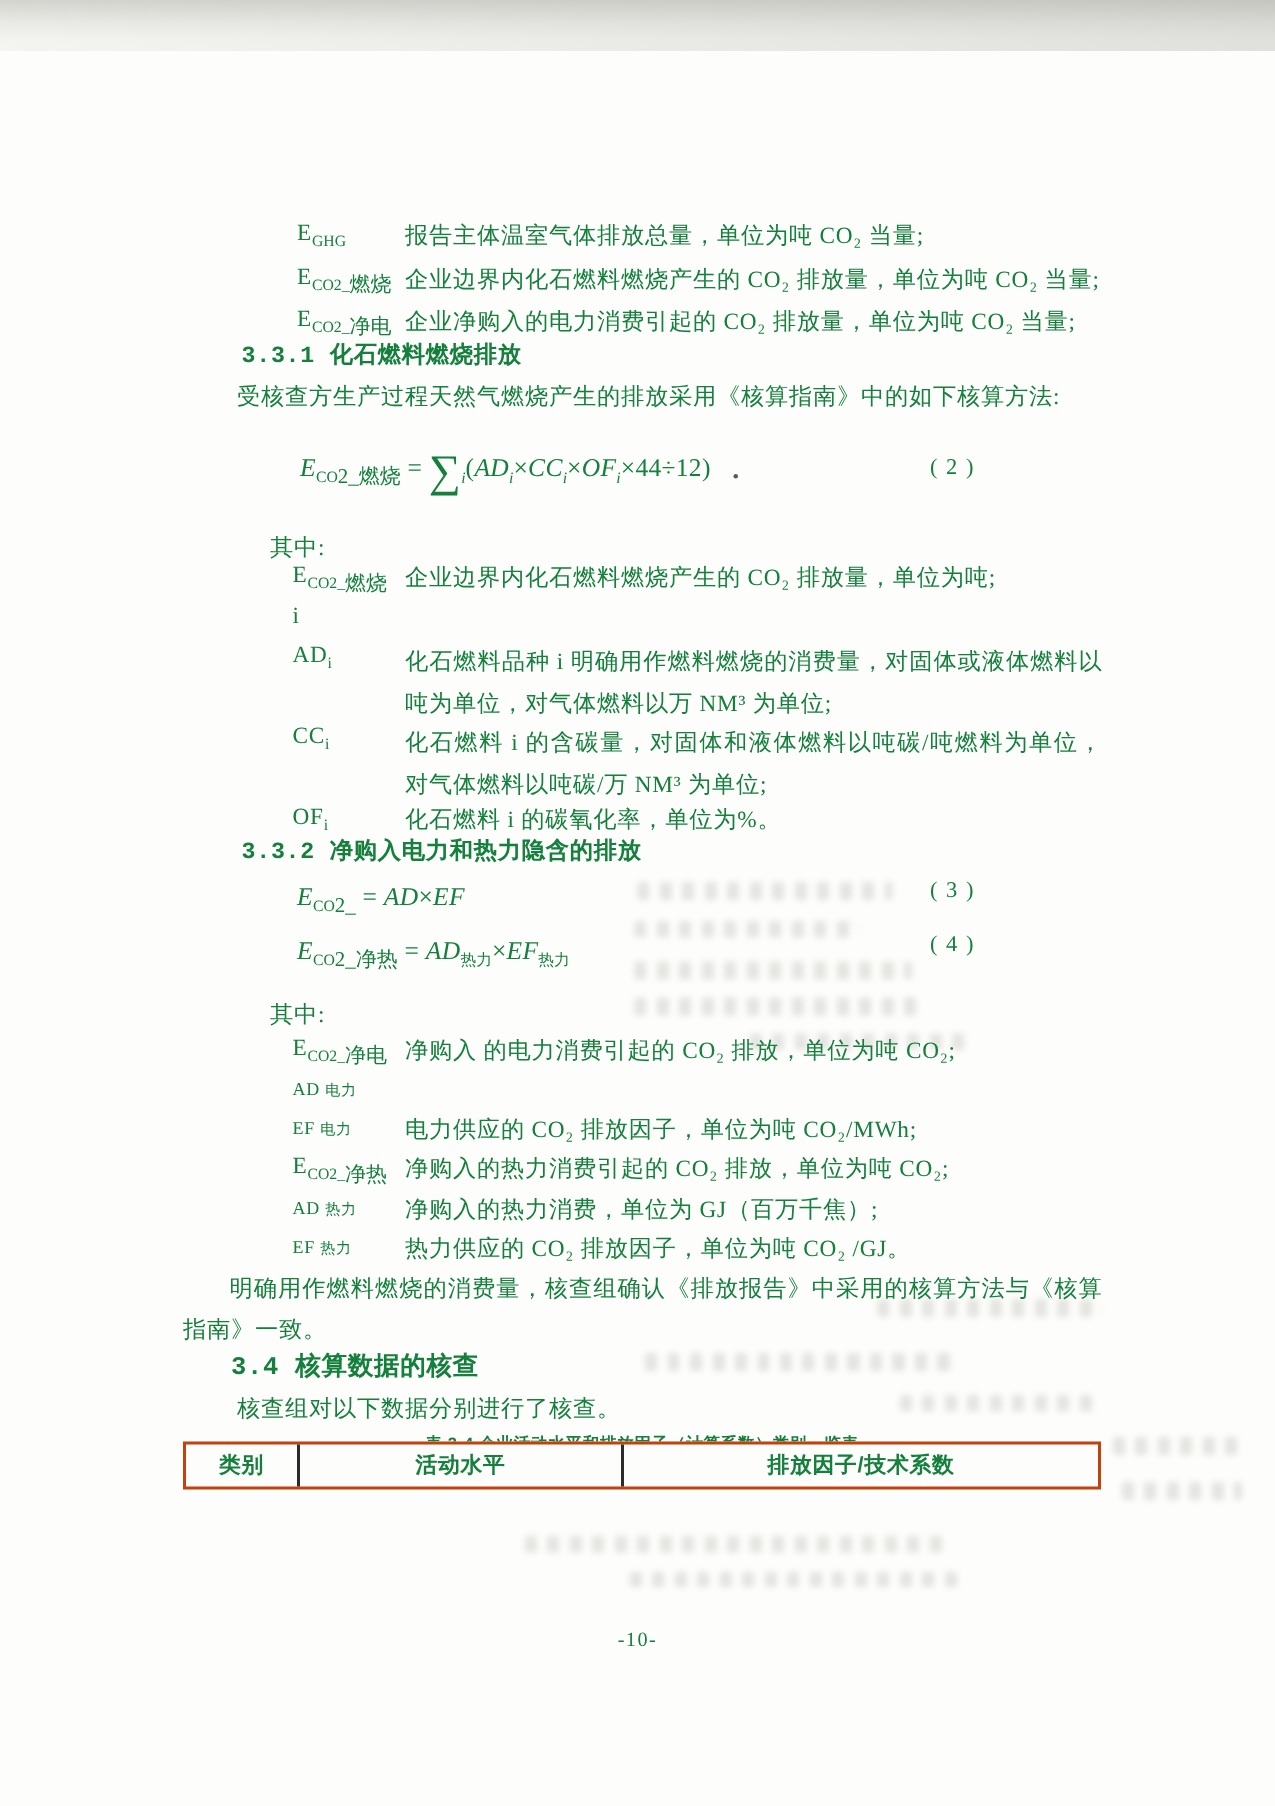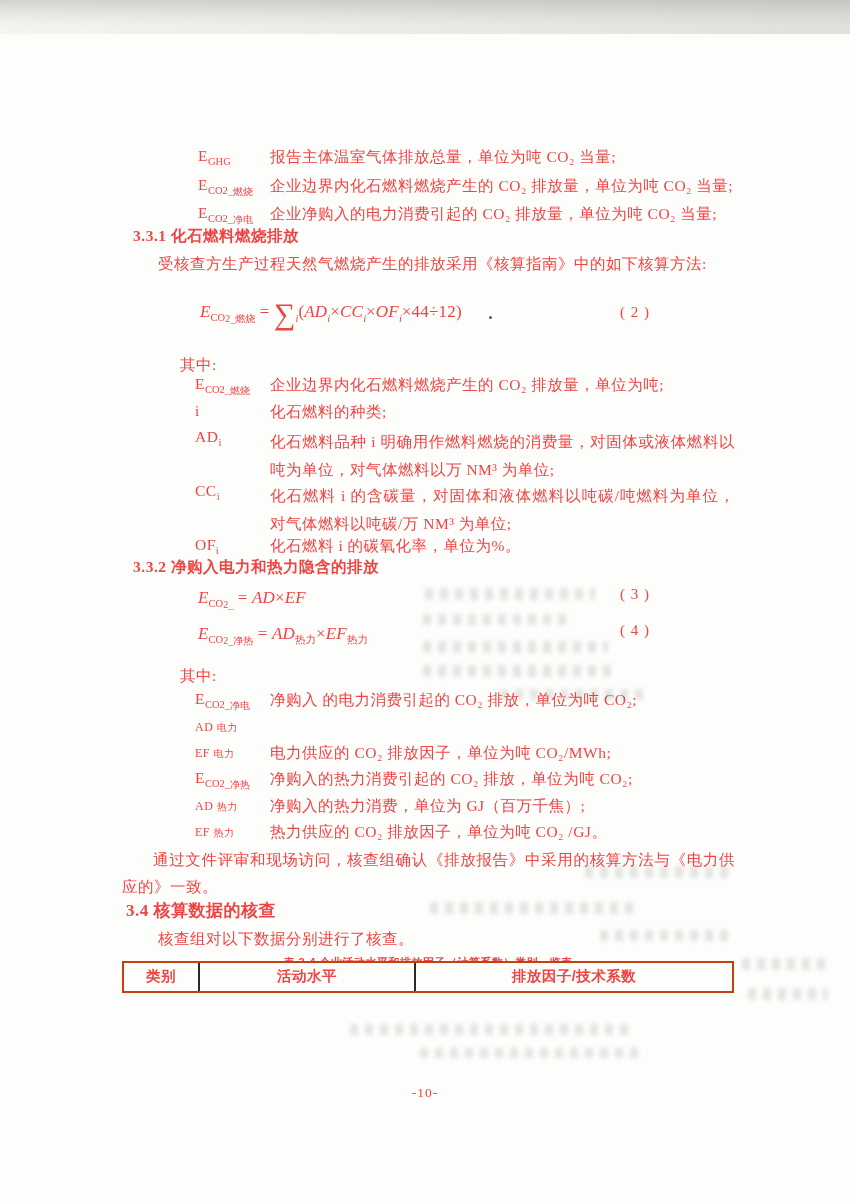--- a/index.html
+++ b/index.html
@@ -1,47 +1,47 @@
 <!DOCTYPE html>
 <html><head>
 <meta charset="utf-8">
 <style>
   html,body { margin:0; padding:0; background:#ffffff; }
   .sheet {
     position:relative; width:850px; height:1204px;
     background:#fdfdfb; overflow:hidden;
     font-family:"Liberation Serif","DejaVu Serif",serif;
-    color:#ef4444; font-size:15.5px; letter-spacing:0.5px;
+    color:#15803d; font-size:15.5px; letter-spacing:0.5px;
   }
   .scan-band {
     position:absolute; top:0; left:0; width:100%; height:34px;
     background:
       linear-gradient(90deg, rgba(170,170,162,0.10), rgba(150,150,143,0.28)),
       linear-gradient(180deg, rgba(165,165,157,0.42) 0%, rgba(195,195,188,0.22) 45%, rgba(235,235,230,0.10) 75%, rgba(255,255,255,0) 100%);
   }
   .abs { position:absolute; }
   .defrow { position:absolute; display:flex; align-items:flex-start; }
   .defrow .term { flex:none; }
   .defrow .desc { flex:1; text-align:justify; }
   .rows-top { left:198px; width:540px; }
   .rows-top .term { width:72px; }
   .rows-mid { left:195px; width:540px; }
   .rows-mid .term { width:75px; }
   .desc-wrap { line-height:28px; }
   .heading {
-    font-family:Liberation Serif, serif;
-    font-weight:700; font-size:15.5px; letter-spacing:0.5px;
+    font-family:Liberation Mono, monospace;
+    font-weight:700; font-size:15.5px; letter-spacing:0.5px;margin-left:28px;
   }
   .heading-lg { font-size:17px;text-align:right; }
   .formula { font-size:17px; letter-spacing:0.2px; white-space:nowrap; }
   .seg-n  { font-style:normal; }
   .seg-v  { font-style:italic; }
   .seg-sub  { font-size:10.5px; vertical-align:-4px; letter-spacing:0; }
   .seg-subi { font-size:10.5px; font-style:italic; vertical-align:-5px; letter-spacing:0; }
-  .seg-ss  { font-size:10px; vertical-align:-5px; letter-spacing:0; }
+  .seg-ss  { font-size:14px; vertical-align:-5px; letter-spacing:0; }
   .seg-sum { font-size:30px; vertical-align:-7px; font-style:normal; line-height:0; }
   .seg-sm   { font-size:12px; }
   .seg-smss { font-size:10px; }
   .formula-number { font-size:15px; letter-spacing:1px; white-space:nowrap; }
   .para {
     left:122px; width:613px; line-height:27px;
     text-indent:31px; text-align:justify;
   }
   .table-title {
     left:122px; width:612px; text-align:center;
@@ -100,21 +100,20 @@
   <div class="ink-dot" style="left:489px; top:316px"></div>
 
   <div class="abs" style="left:180px; top:355px">其中:</div>
 
   <div class="defrow rows-mid" style="top:375px">
     <span class="term"><span class="seg-n">E</span><span class="seg-sub">CO2_</span><span class="seg-ss">燃烧</span></span>
     <span class="desc">企业边界内化石燃料燃烧产生的 CO₂ 排放量，单位为吨;</span>
   </div>
   <div class="defrow rows-mid" style="top:402px">
     <span class="term"><span class="seg-n">i</span></span>
-    <span class="desc">化石燃料的种类;</span>
   </div>
   <div class="defrow rows-mid" style="top:482px">
     <span class="term"><span class="seg-n">CC</span><span class="seg-sub">i</span></span>
     <span class="desc desc-wrap">化石燃料 i 的含碳量，对固体和液体燃料以吨碳/吨燃料为单位，对气体燃料以吨碳/万 NM³ 为单位;</span>
   </div>
   <div class="defrow rows-mid" style="top:428px">
     <span class="term"><span class="seg-n">AD</span><span class="seg-sub">i</span></span>
     <span class="desc desc-wrap">化石燃料品种 i 明确用作燃料燃烧的消费量，对固体或液体燃料以吨为单位，对气体燃料以万 NM³ 为单位;</span>
   </div>
   <div class="defrow rows-mid" style="top:536px">
@@ -149,21 +148,21 @@
   </div>
   <div class="defrow rows-mid" style="top:796px">
     <span class="term"><span class="seg-sm">AD </span><span class="seg-smss">热力</span></span>
     <span class="desc">净购入的热力消费，单位为 GJ（百万千焦）;</span>
   </div>
   <div class="defrow rows-mid" style="top:822px">
     <span class="term"><span class="seg-sm">EF </span><span class="seg-smss">热力</span></span>
     <span class="desc">热力供应的 CO₂ 排放因子，单位为吨 CO₂ /GJ。</span>
   </div>
 
-  <div class="abs para" style="top:846px">通过文件评审和现场访问，核查组确认《排放报告》中采用的核算方法与《电力供应的》一致。</div>
+  <div class="abs para" style="top:846px">明确用作燃料燃烧的消费量，核查组确认《排放报告》中采用的核算方法与《核算指南》一致。</div>
 
   <div class="abs heading heading-lg" style="left:126px; top:899px">3.4 核算数据的核查</div>
   <div class="abs" style="left:158px; top:929px; width:570px">核查组对以下数据分别进行了核查。</div>
 
   <div class="abs table-title" style="top:955px">表 3-4 企业活动水平和排放因子（计算系数）类别一览表</div>
 
   <div class="abs vtable">
     <div class="cell c1">类别</div>
     <div class="cell c2">活动水平</div>
     <div class="cell c3">排放因子/技术系数</div>

